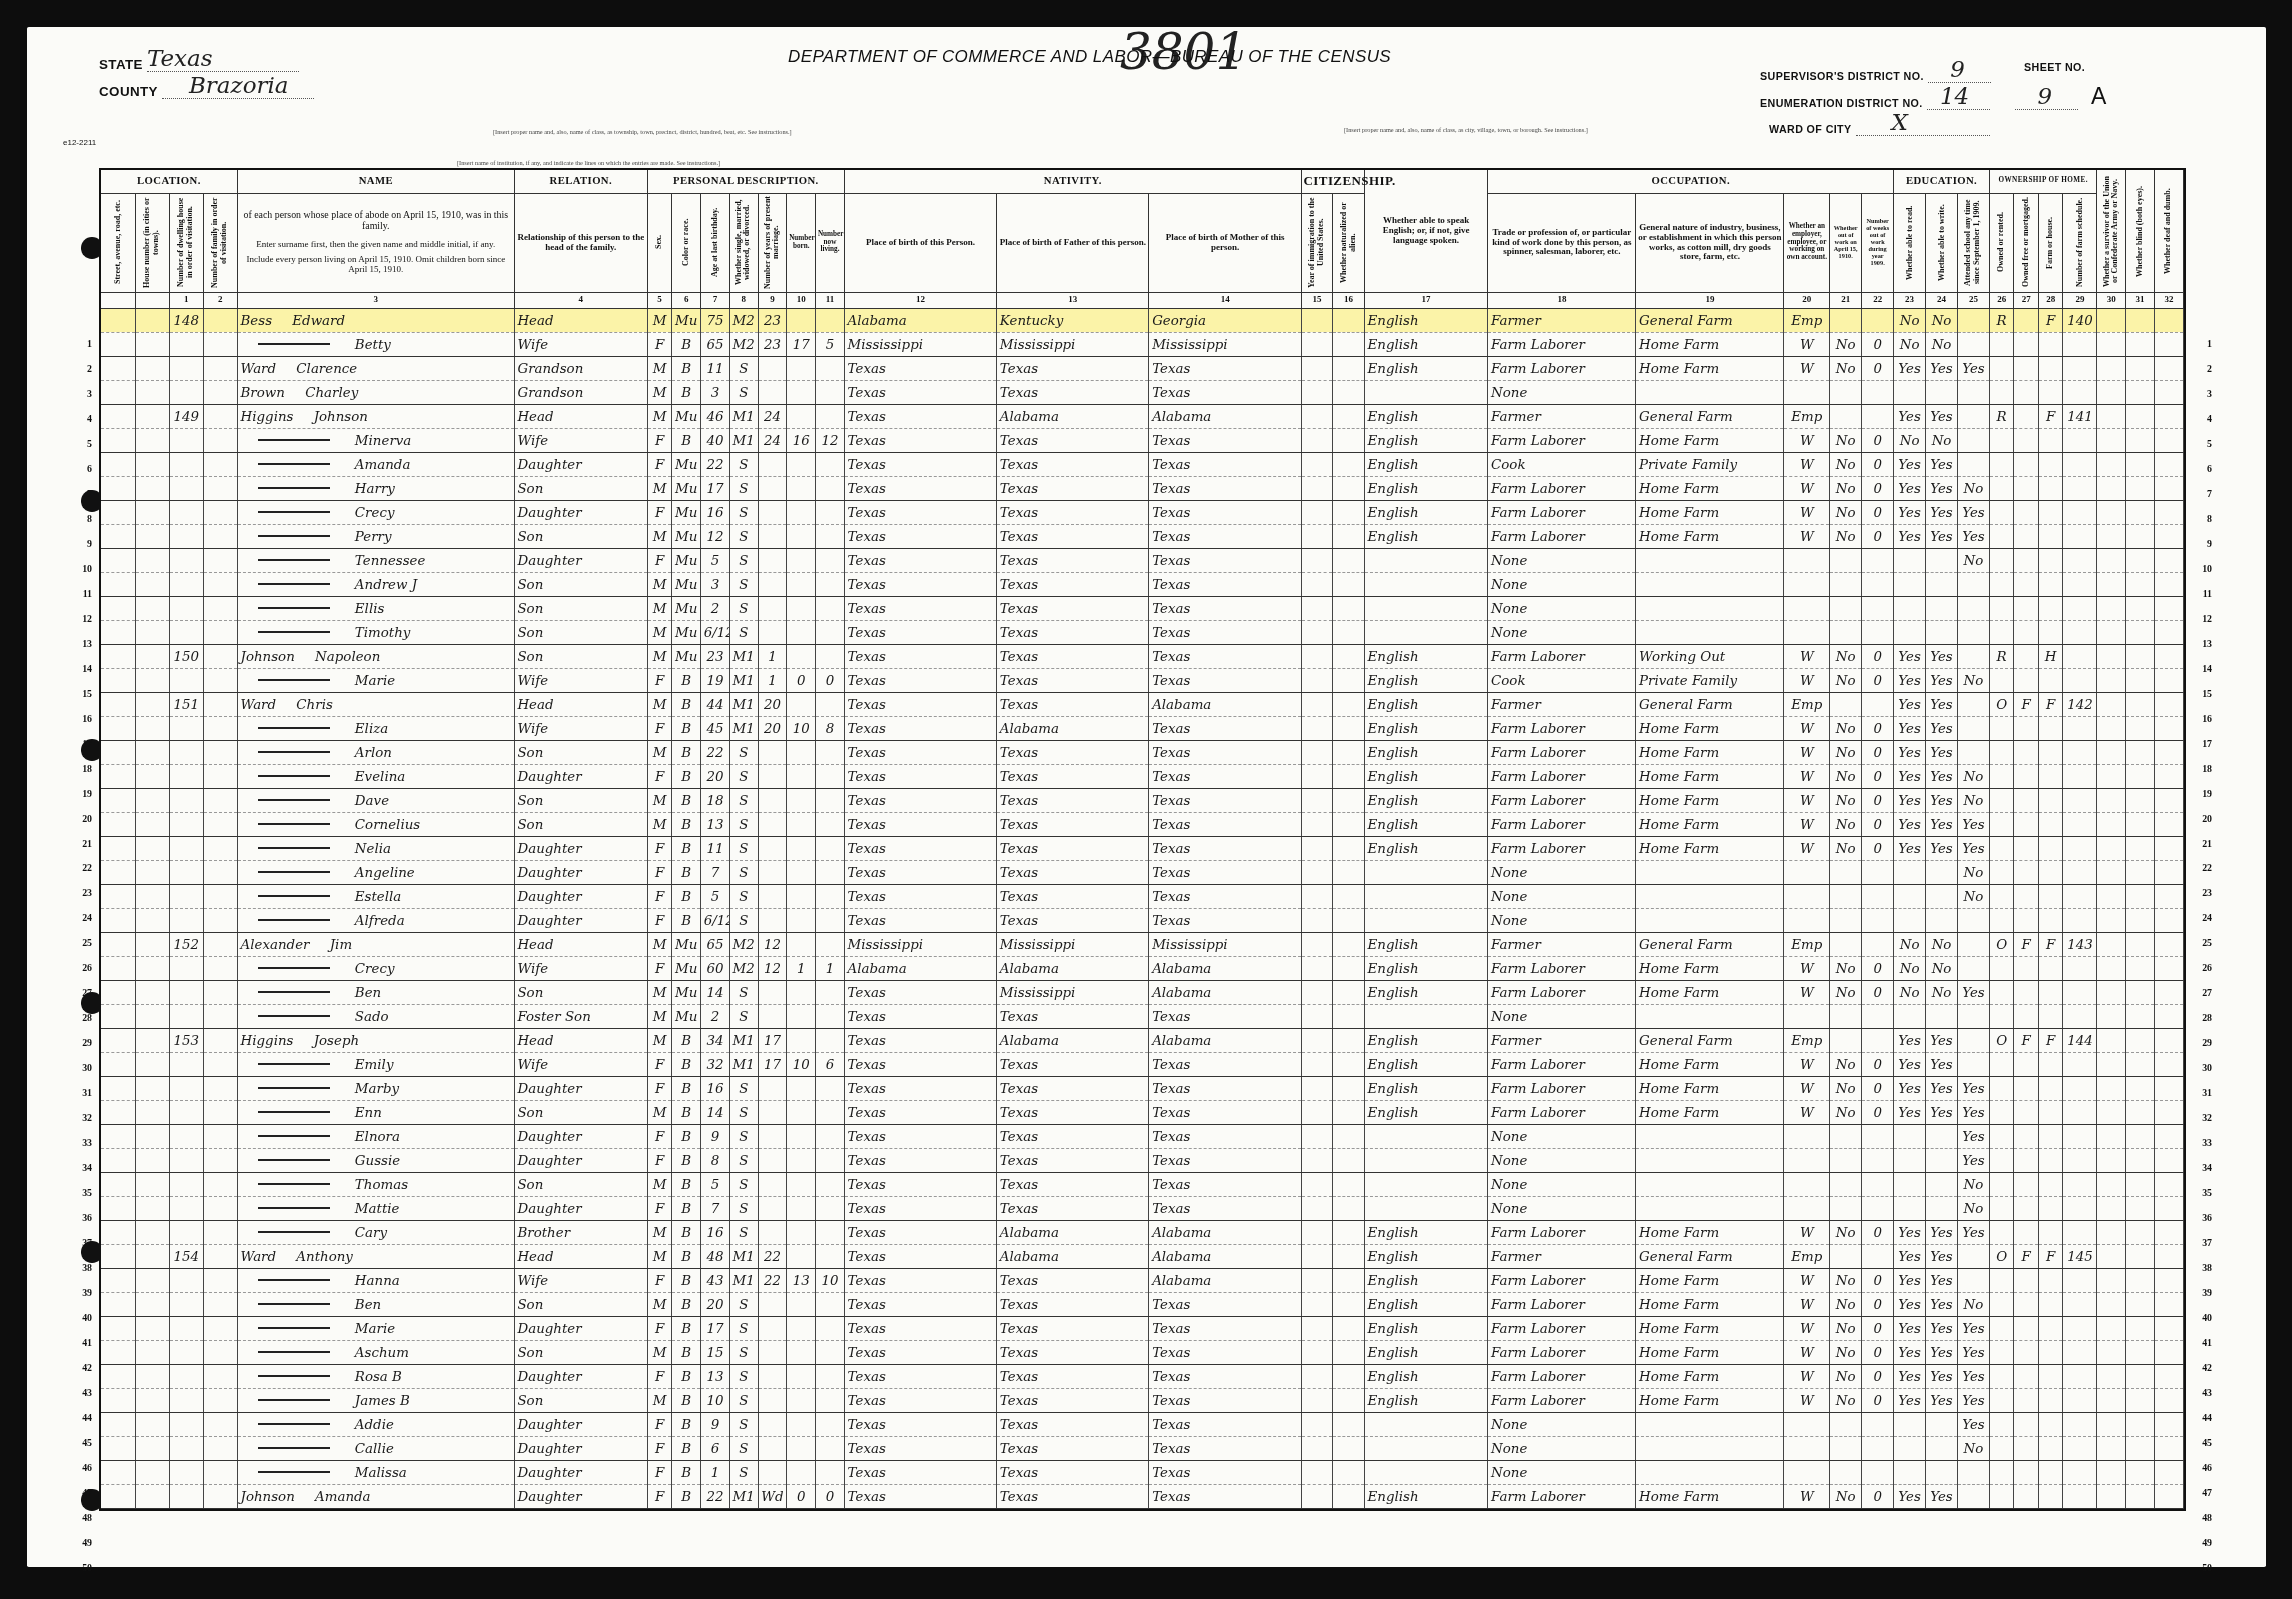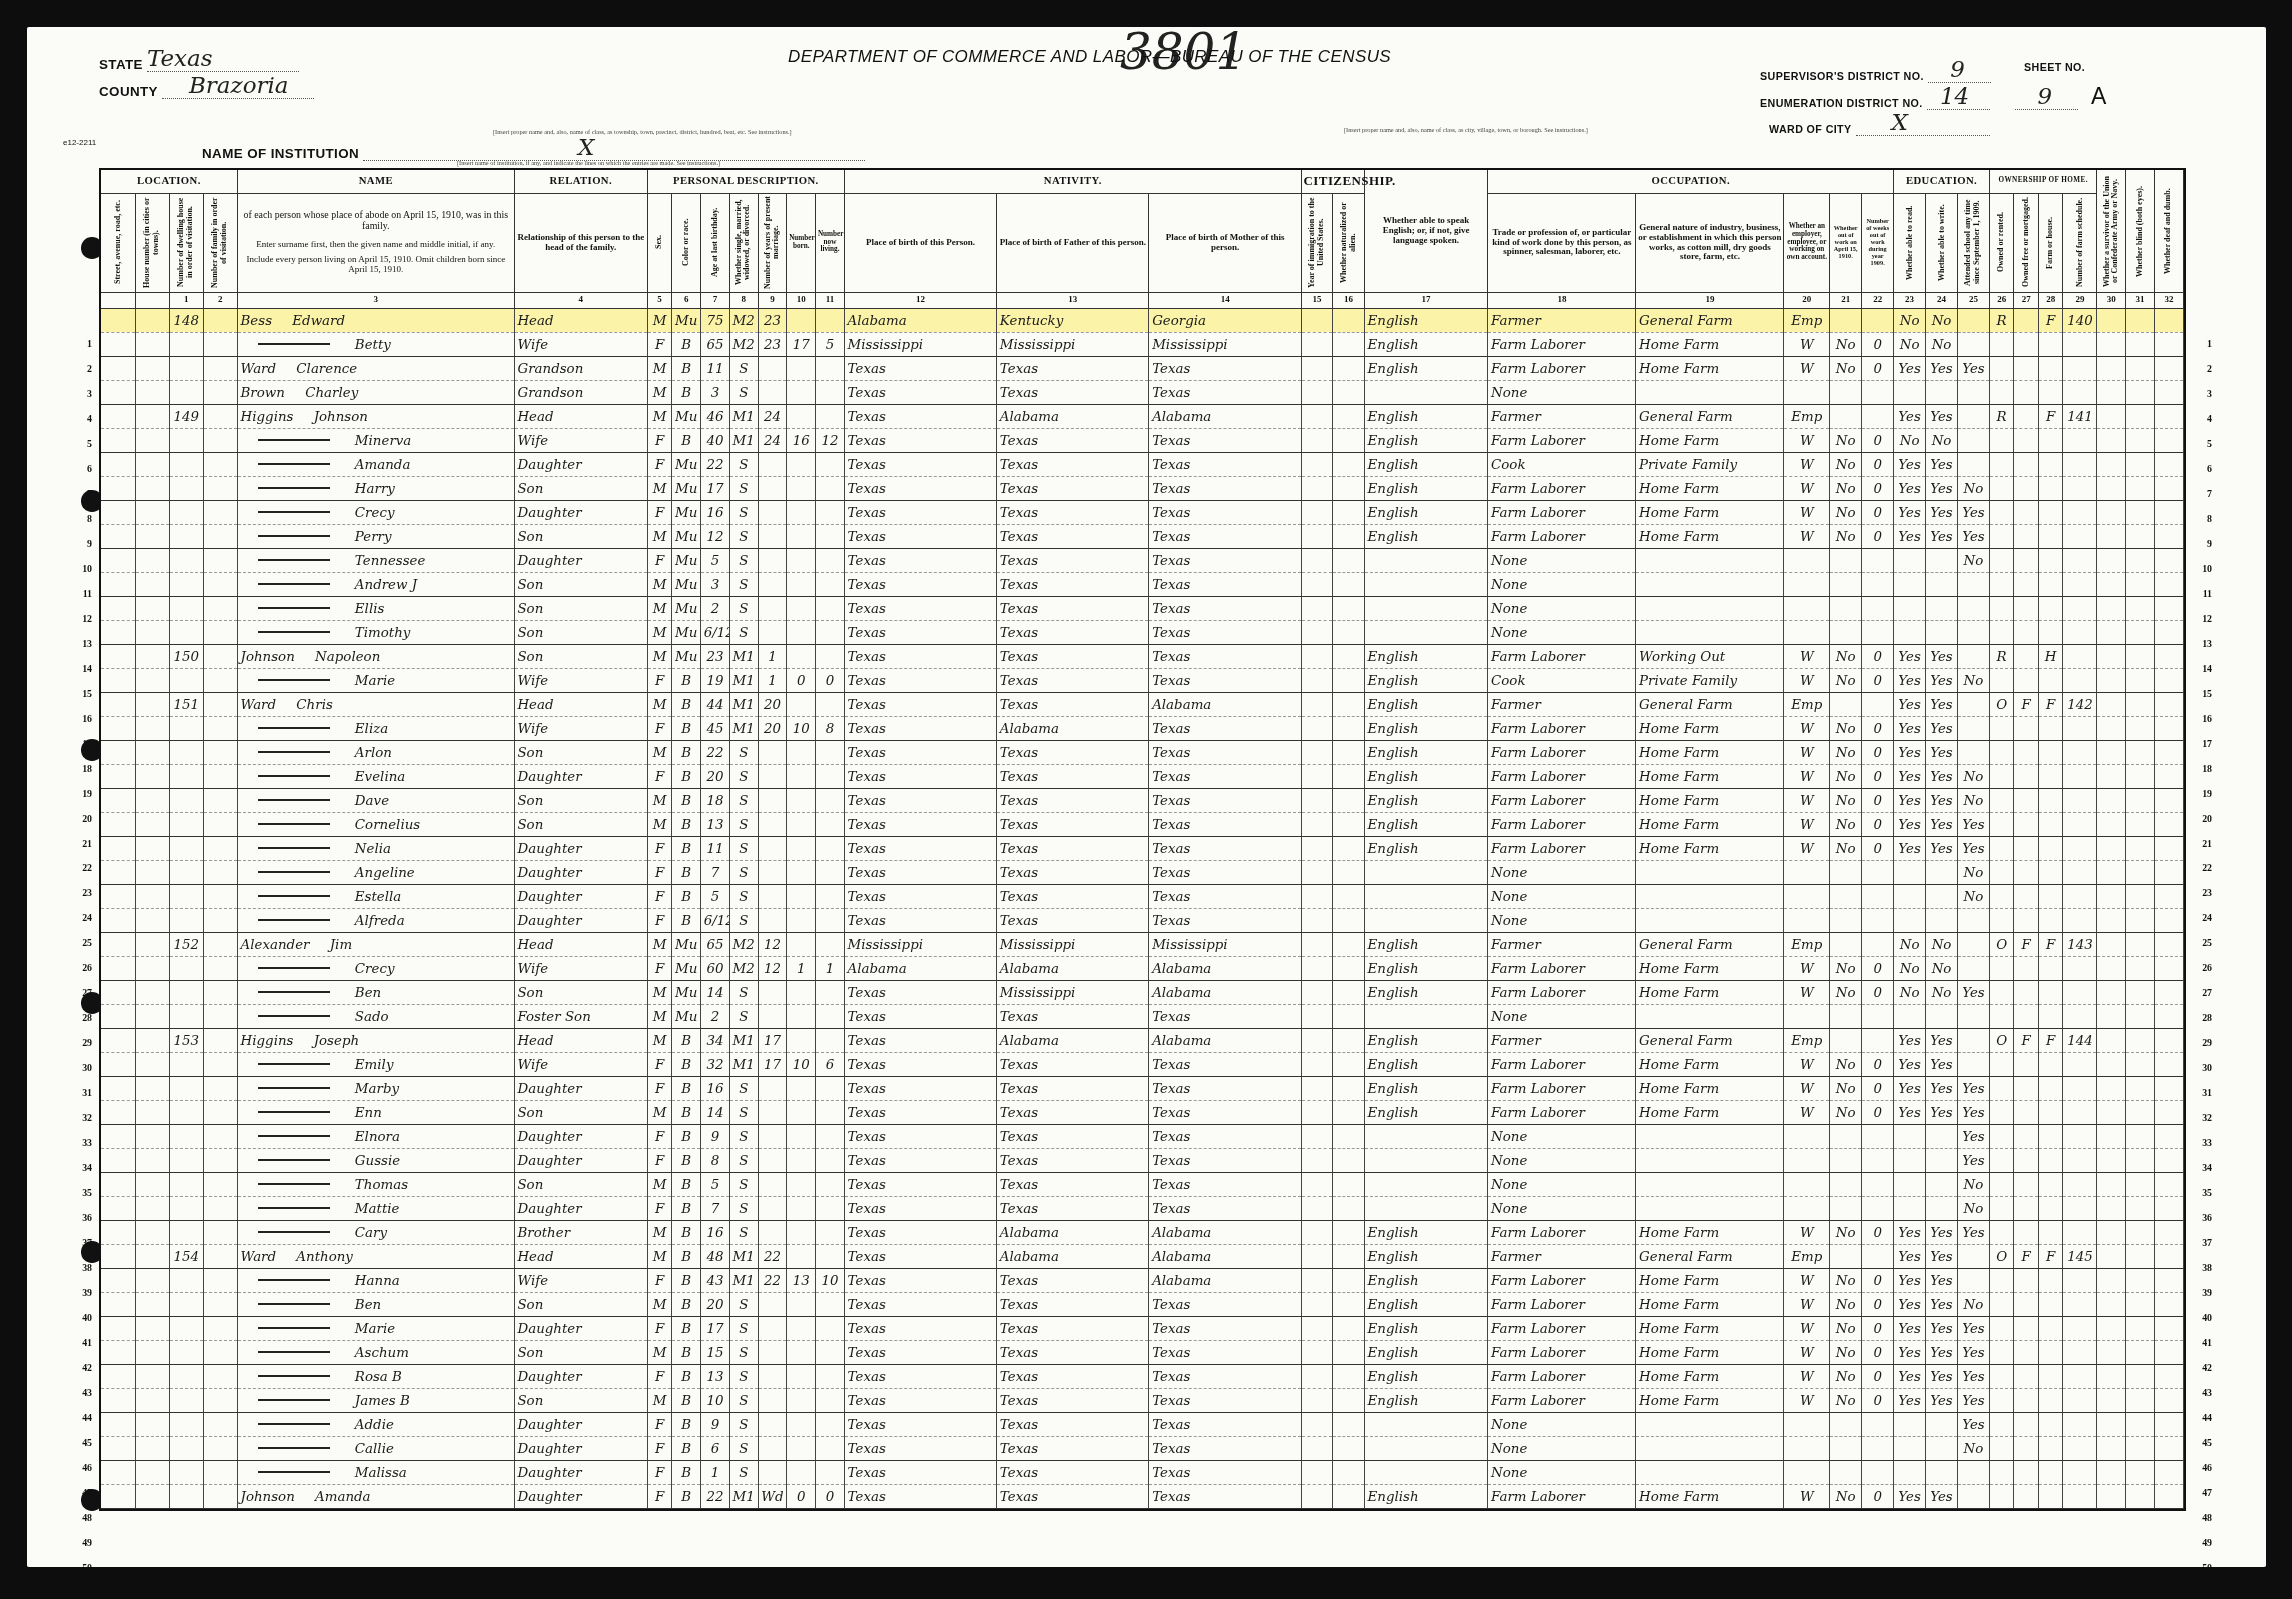--- a/index.html
+++ b/index.html
@@ -51,24 +51,20 @@
   <div class="hdr" style="left:72px;top:18px">
     <span class="lbl">State</span>
     <span class="dots" style="width:152px"><span class="hand">Texas</span></span>
   </div>
   <div class="hdr" style="left:72px;top:45px">
     <span class="lbl">County</span>
     <span class="dots" style="width:152px"><span class="hand" style="padding-left:27px">Brazoria</span></span>
   </div>
   <div class="small-note" style="left:466px;top:101px">[Insert proper name and, also, name of class, as township, town, precinct, district, hundred, beat, etc. See instructions.]</div>
   <div class="hdr" style="left:36px;top:111px;font-size:8px">e12-2211</div>
-  <div class="hdr" style="left:175px;top:107px">
-    <span class="lbl">Name of institution</span>
-    <span class="dots" style="width:502px"><span class="hand" style="padding-left:215px">X</span></span>
-  </div>
   <div class="small-note" style="left:430px;top:132px">[Insert name of institution, if any, and indicate the lines on which the entries are made. See instructions.]</div>
 
   <div class="doc-num" style="left:1093px;top:-4.5px">3801</div>
   <div class="hdr title-dept" style="left:761px;top:19.7px">DEPARTMENT OF COMMERCE AND LABOR—BUREAU OF THE CENSUS</div>
   <div class="small-note" style="left:1317px;top:99px">[Insert proper name and, also, name of class, as city, village, town, or borough. See instructions.]</div>
 
   <div class="hdr" style="left:1733px;top:29px">
     <span class="lbl" style="font-size:10.7px">Supervisor's District No.</span>
     <span class="dots" style="width:63px"><span class="hand" style="padding-left:22.4px">9</span></span>
   </div>

